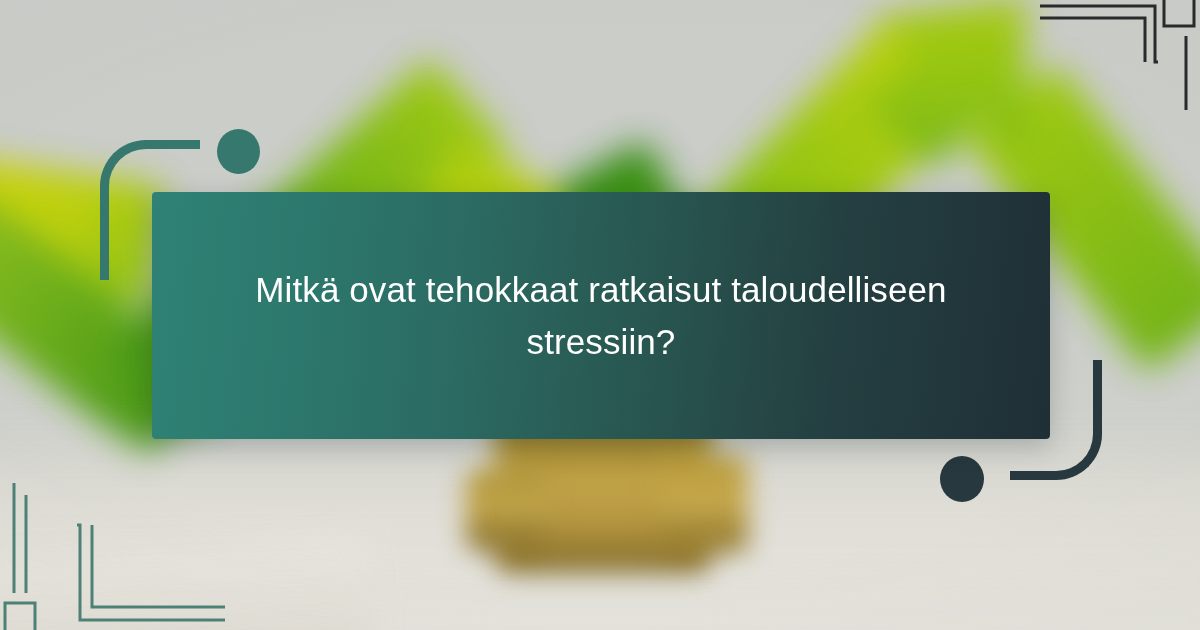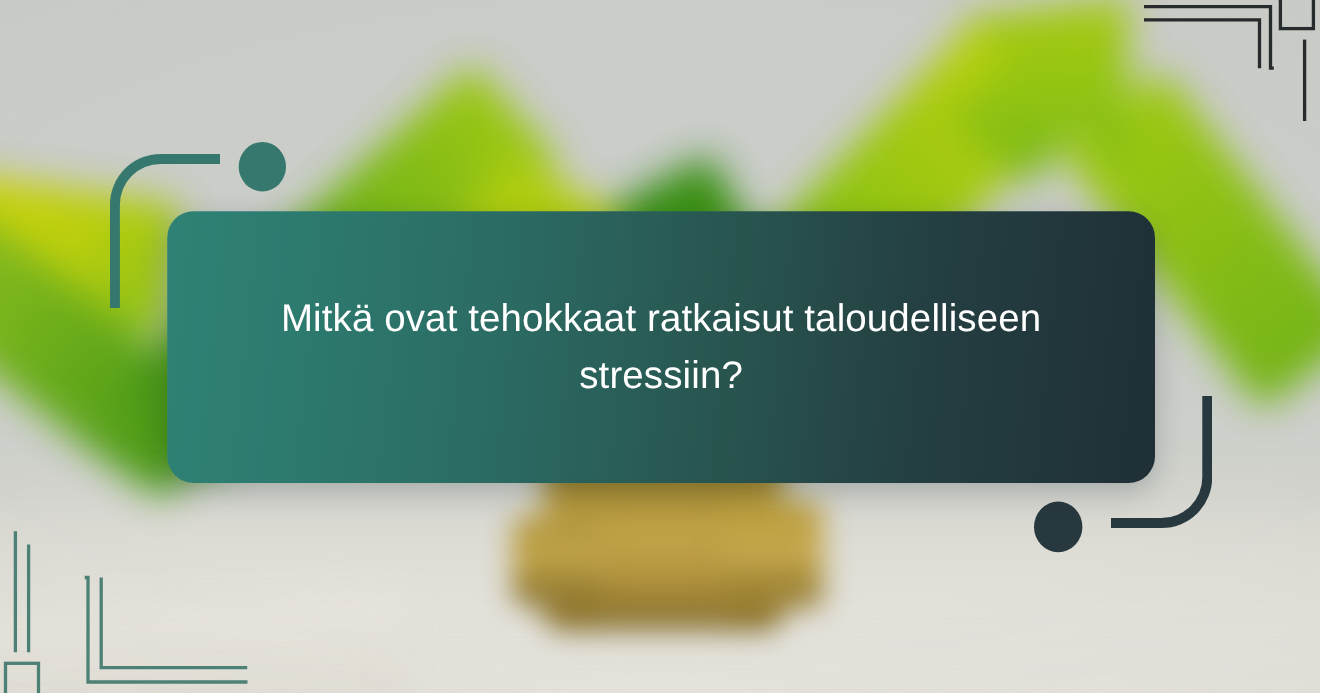--- a/index.html
+++ b/index.html
@@ -193,21 +193,21 @@
     left: 940px; top: 456px;
     width: 44px; height: 46px;
     background: #27383e;
   }
 
   
   .card {
     position: absolute;
     left: 152px; top: 192px;
     width: 898px; height: 247px;
-    border-radius: 24px;
+    border-radius: 4px;
     background: linear-gradient(96deg, #2f8275 0%, #2d7a6f 14%, #2b6b63 34%, #28554f 56%, #243f41 76%, #1f2f36 100%);
     box-shadow: 0 8px 26px rgba(20,35,40,.22);
     display: flex;
     align-items: center;
     justify-content: center;
     padding: 0 46px;
     box-sizing: border-box;
   }
   .card-title {
     margin: 0;

